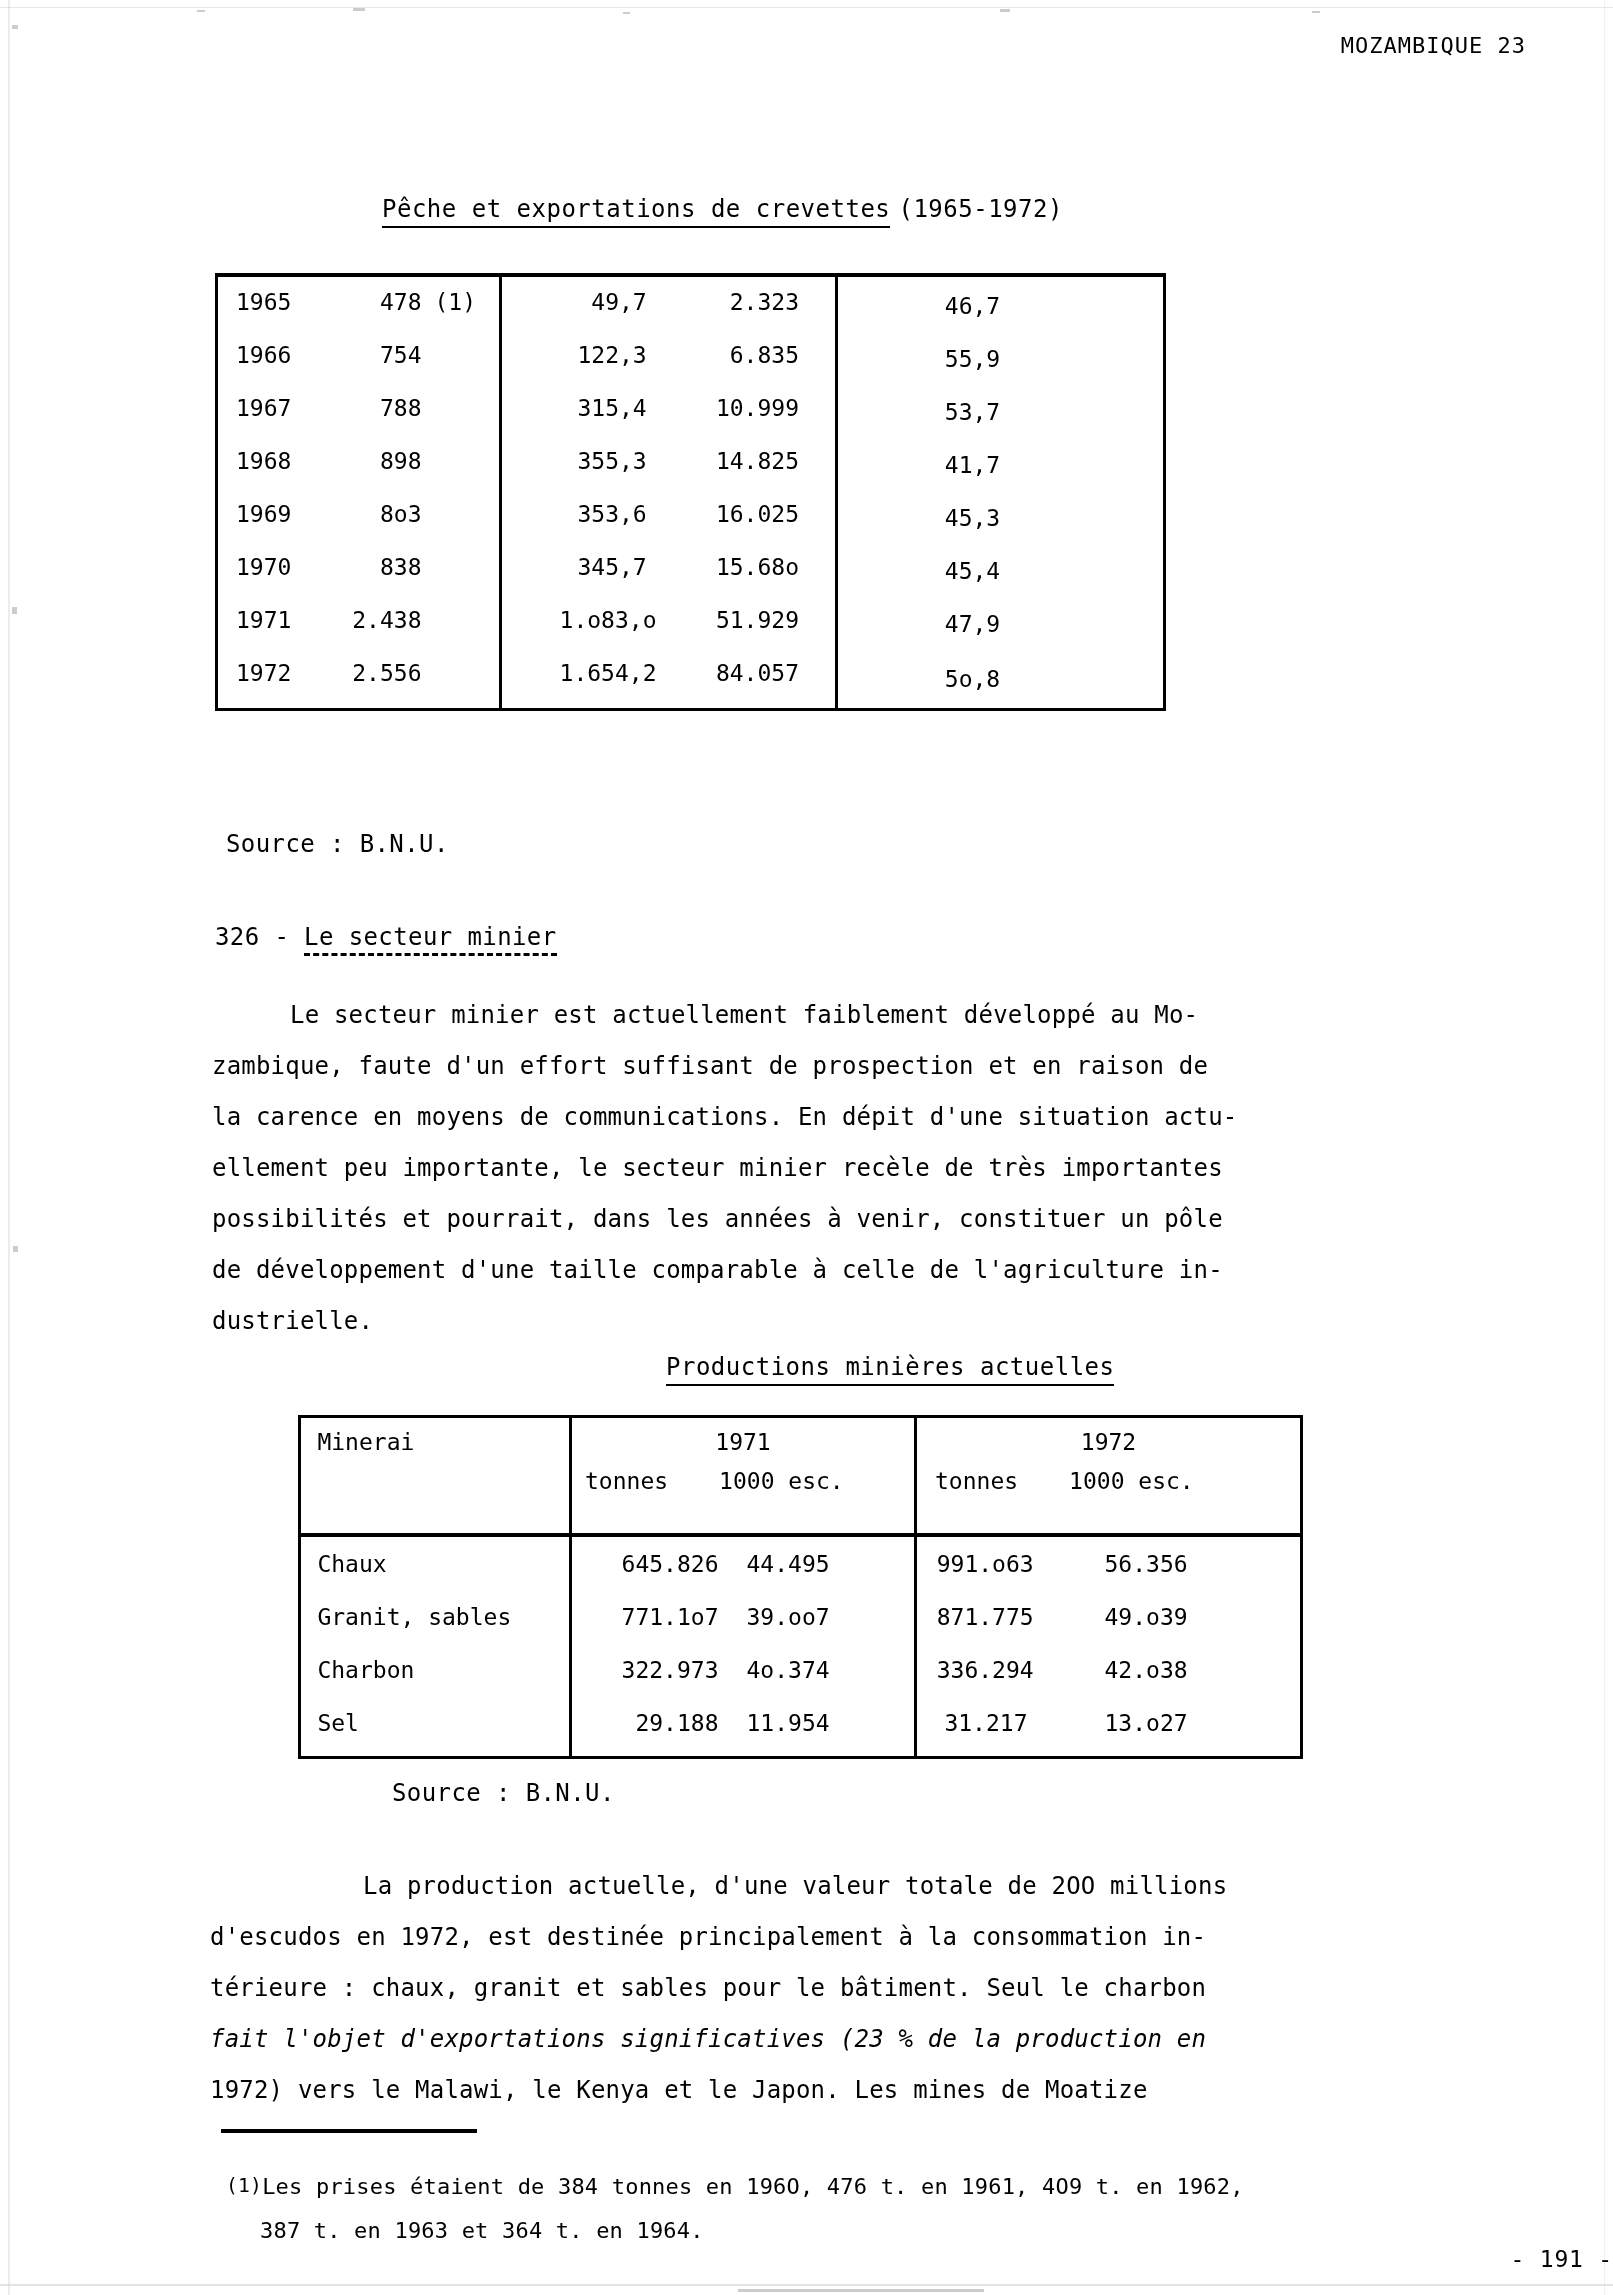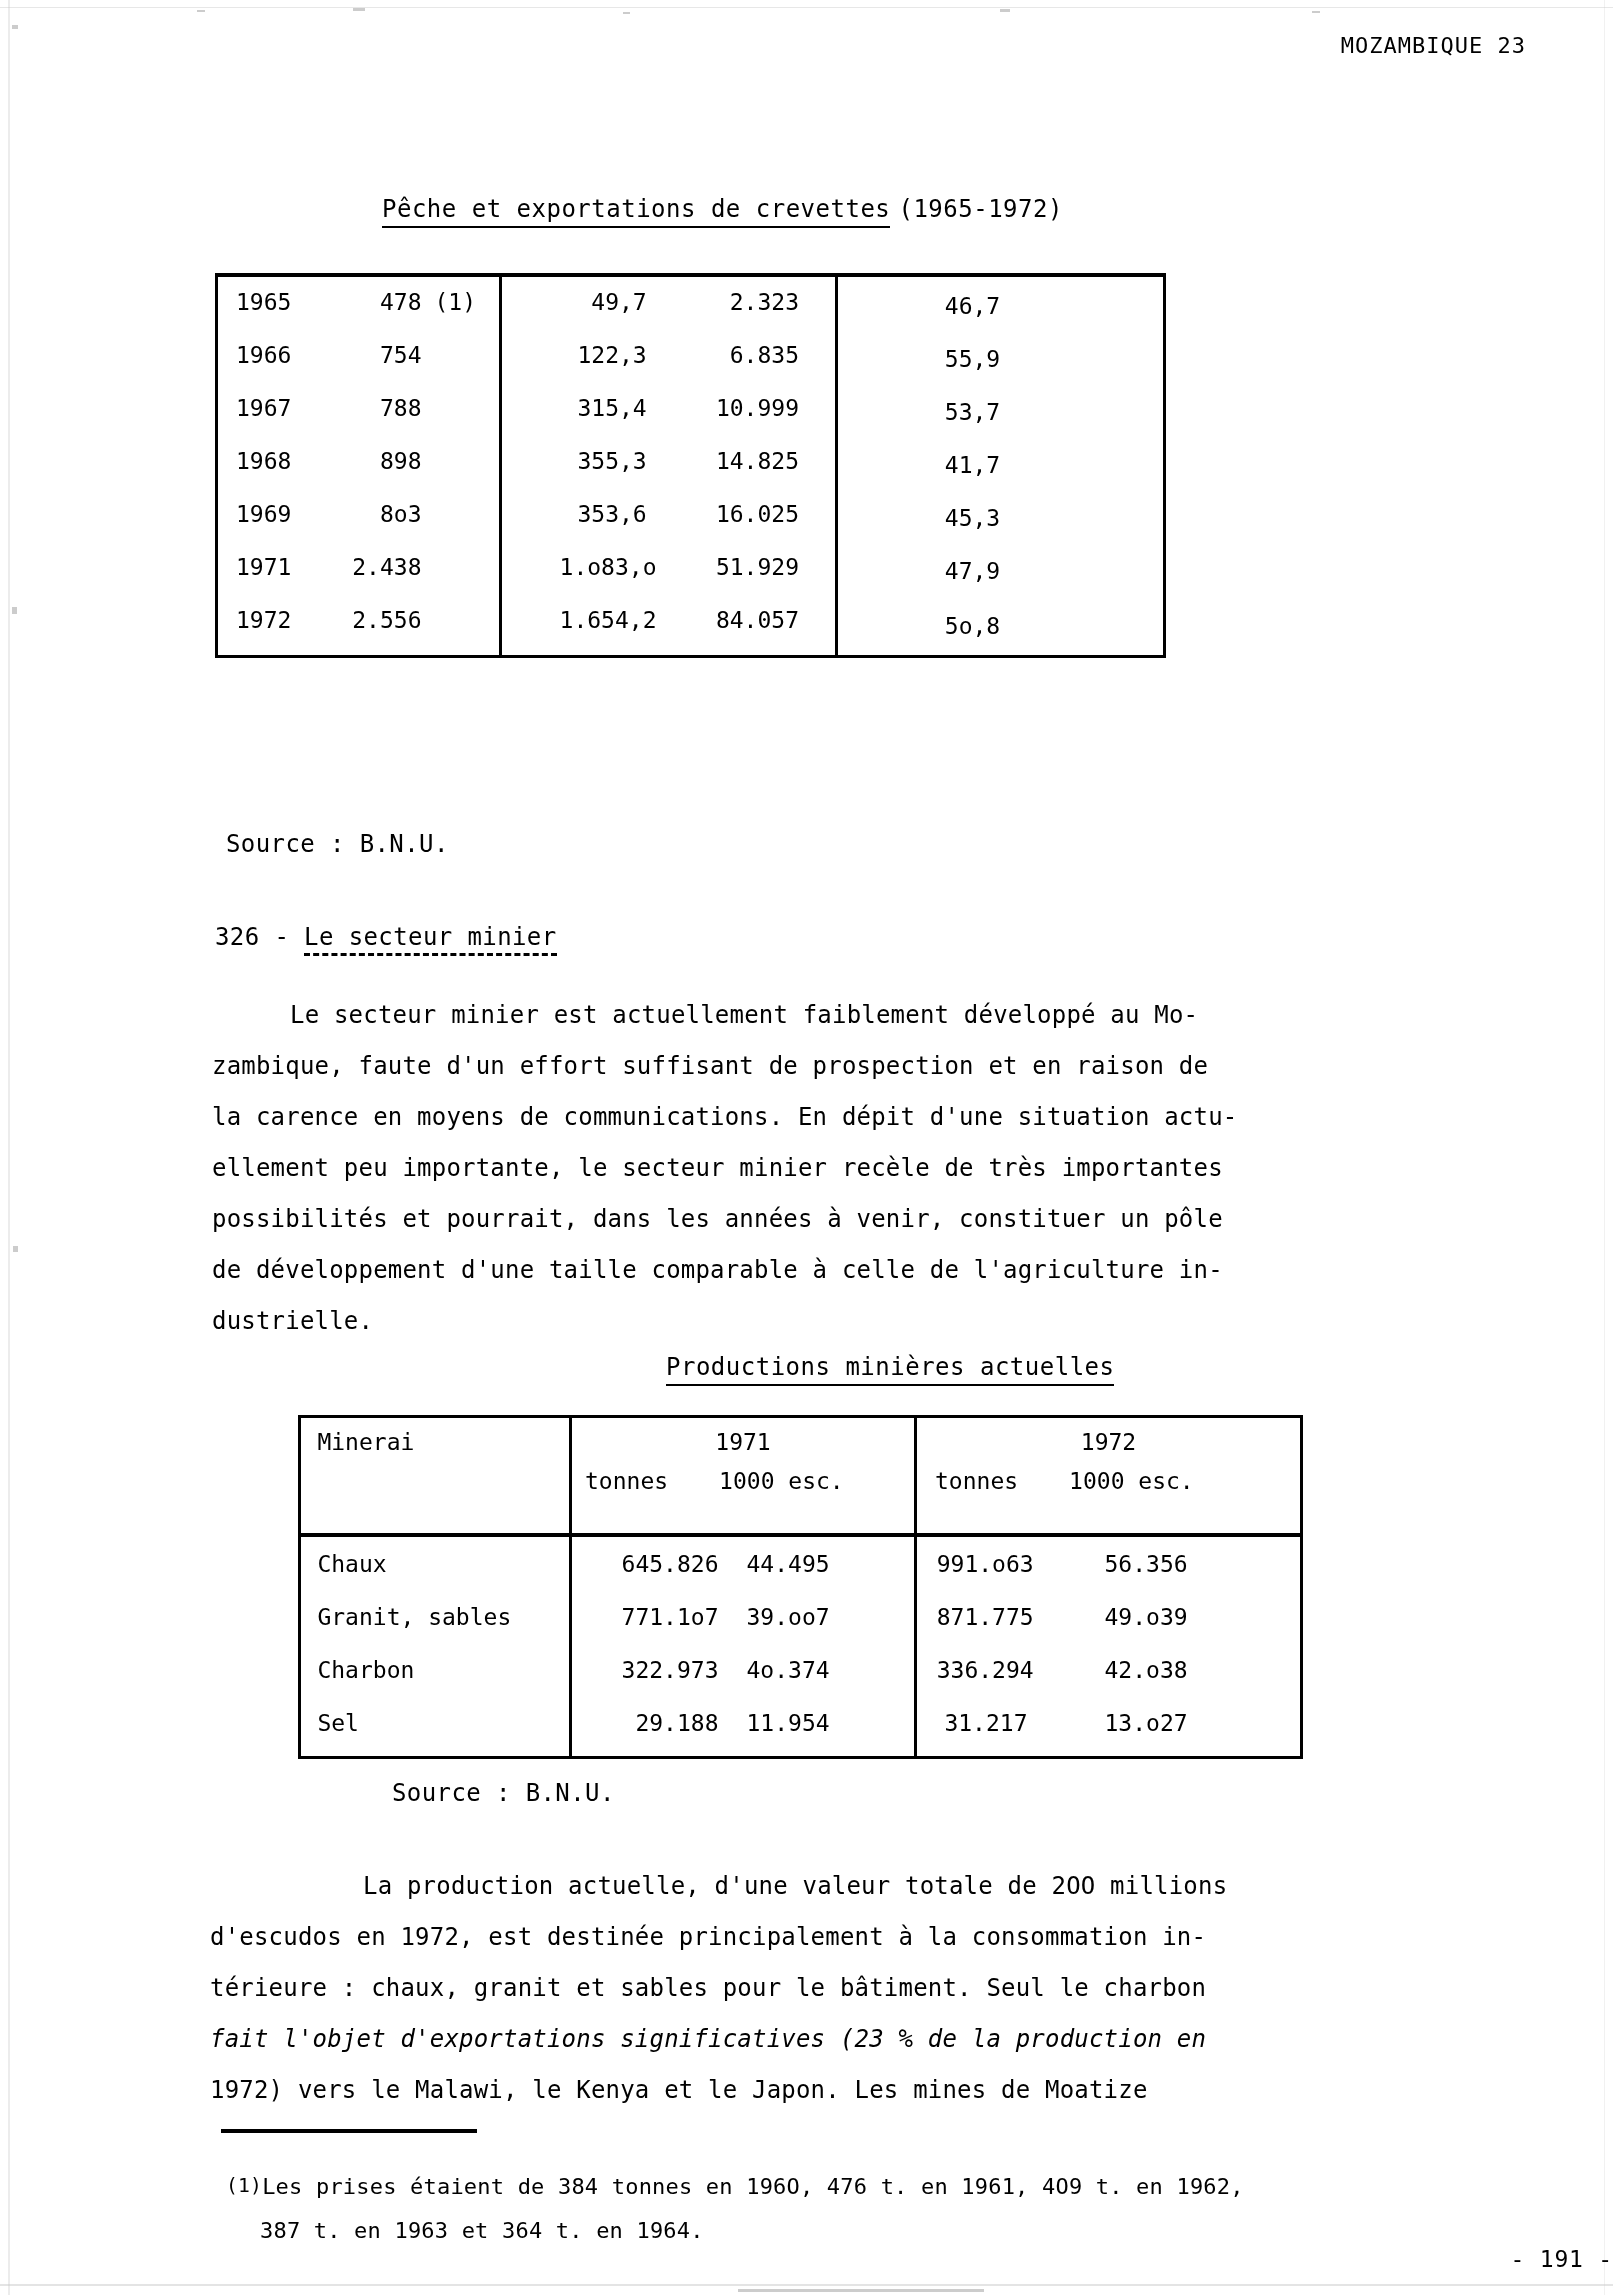--- a/index.html
+++ b/index.html
@@ -224,20 +224,28 @@
           <td class="num" style="padding:11.5px 36px 0 0;">14.825</td>
           <td class="vline ctr" style="padding:16.4px 56px 0 0;">41,7</td>
         </tr>
         <tr class="row-h">
           <td class="lft" style="padding:11.5px 0 0 18px;">1969</td>
           <td class="num" style="padding:11.5px 0 0 0;">8o3</td>
           <td class="lft" style="padding:11.5px 0 0 13px;"></td>
           <td class="vline num" style="padding:11.5px 9.8px 0 0;">353,6</td>
           <td class="num" style="padding:11.5px 36px 0 0;">16.025</td>
           <td class="vline ctr" style="padding:16.4px 56px 0 0;">45,3</td>
+        </tr>
+        <tr class="row-h">
+          <td class="lft" style="padding:11.5px 0 0 18px;">1970</td>
+          <td class="num" style="padding:11.5px 0 0 0;">838</td>
+          <td class="lft" style="padding:11.5px 0 0 13px;"></td>
+          <td class="vline num" style="padding:11.5px 9.8px 0 0;">345,7</td>
+          <td class="num" style="padding:11.5px 36px 0 0;">15.68o</td>
+          <td class="vline ctr" style="padding:16.4px 56px 0 0;">45,4</td>
         </tr>
         <tr class="row-h">
           <td class="lft" style="padding:11.5px 0 0 18px;">1971</td>
           <td class="num" style="padding:11.5px 0 0 0;">2.438</td>
           <td class="lft" style="padding:11.5px 0 0 13px;"></td>
           <td class="vline num" style="padding:11.5px 0 0 0;">1.o83,o</td>
           <td class="num" style="padding:11.5px 36px 0 0;">51.929</td>
           <td class="vline ctr" style="padding:16.4px 56px 0 0;">47,9</td>
         </tr>
         <tr class="row-h">

